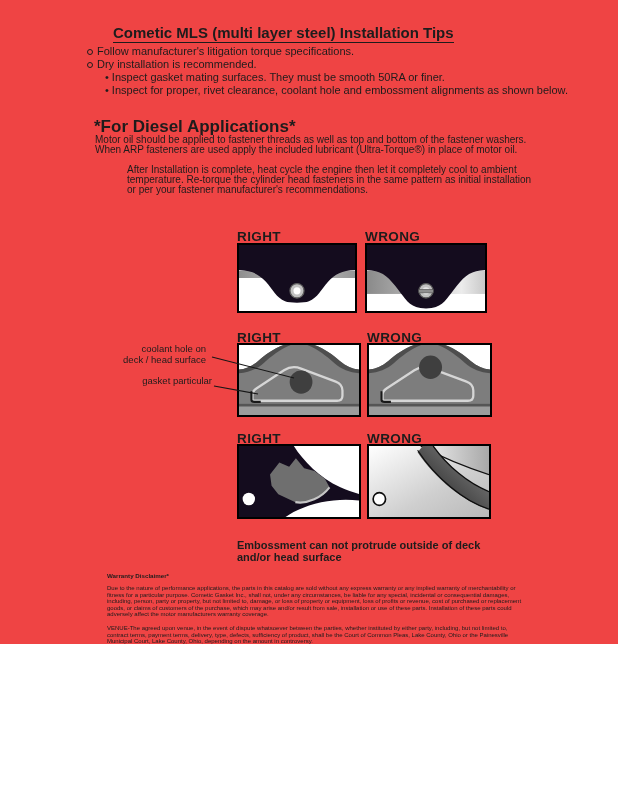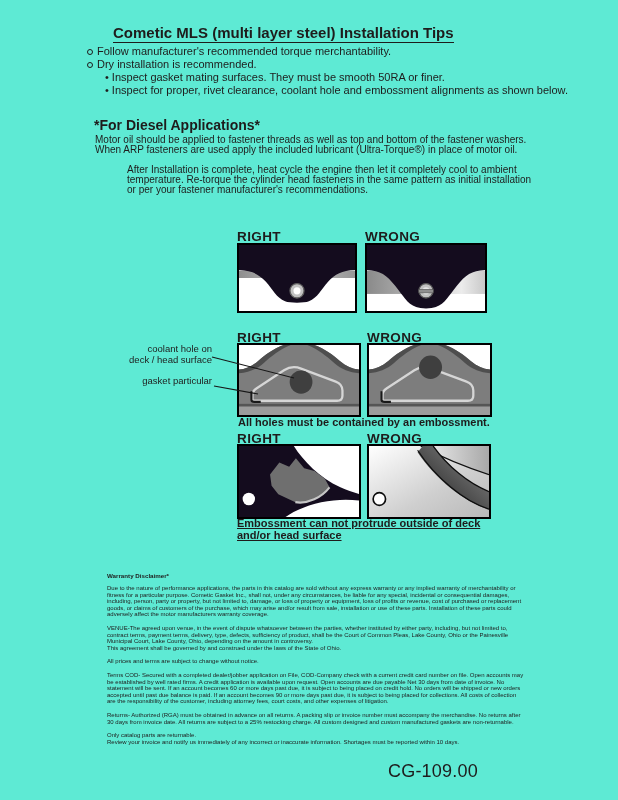--- a/index.html
+++ b/index.html
@@ -1,74 +1,74 @@
 <!DOCTYPE html>
 <html><head>
 <meta charset="utf-8">
 <style>
   html,body{margin:0;padding:0;background:#fff;}
-  .page{position:relative;width:618px;height:800px;background:#5eead4;overflow:hidden;
+  .page{position:relative;width:618px;height:644px;background:#ef4444;overflow:hidden;
         font-family:"Liberation Sans","DejaVu Sans",sans-serif;color:#1e1c1c;}
   .abs{position:absolute;}
 
   .title{left:113px;top:24px;font-size:15px;font-weight:bold;
          border-bottom:1.5px solid #1e1c1c;padding-bottom:1px;white-space:nowrap;}
 
   .bullets{left:87px;top:45px;font-size:11px;line-height:13px;width:500px;}
   .b{display:flex;align-items:flex-start;}
   .ring{width:4px;height:4px;border:1px solid #1e1c1c;border-radius:50%;margin:3.5px 4px 0 0;flex:none;}
   .sub{margin-left:18px;}
   .dot{margin-right:3px;font-size:11px;flex:none;}
 
-  .diesel-h{left:94px;top:117px;font-size:14px;font-weight:bold;}
+  .diesel-h{left:94px;top:117px;font-size:17px;font-weight:bold;}
   .body{font-size:10px;line-height:10.4px;white-space:pre-line;width:490px;}
   .p1{left:95px;top:135px;}
   .p2{left:95px;top:164.5px;margin-left:32px;}
   .note{left:95px;top:205.5px;}
 
   .lbl{font-size:13.5px;font-weight:700;letter-spacing:0.4px;text-align:left;}
   .box{position:absolute;border:2px solid #000;background:#fff;line-height:0;}
   .box svg{display:block;width:100%;height:100%;}
   .cap{font-size:11px;font-weight:bold;line-height:11.5px;white-space:pre-line;}
 
   .d1r-lbl{left:237px;top:229px;width:116px;} .d1w-lbl{left:365px;top:229px;width:118px;}
   .d1r-box{left:237px;top:243px;width:116px;height:66px;}
   .d1w-box{left:365px;top:243px;width:118px;height:66px;}
   .d1-cap{left:237px;top:314px;}
 
   .d2r-lbl{left:237px;top:330px;width:120px;} .d2w-lbl{left:367px;top:330px;width:121px;}
   .d2r-box{left:237px;top:343px;width:120px;height:70px;}
   .d2w-box{left:367px;top:343px;width:121px;height:70px;}
   .d2-cap{left:238px;top:417px;}
   .callout{width:102px;text-align:right;font-size:9.5px;line-height:10.5px;white-space:pre-line;}
-  .c1{left:110px;top:344px;} .c2{left:110px;top:376px;}
+  .c1{left:104px;top:344px;} .c2{left:110px;top:376px;}
   .leader-svg{left:200px;top:350px;width:100px;height:50px;z-index:5;pointer-events:none;}
 
   .d3r-lbl{left:237px;top:431px;width:120px;} .d3w-lbl{left:367px;top:431px;width:120px;}
   .d3r-box{left:237px;top:444px;width:120px;height:71px;}
   .d3w-box{left:367px;top:444px;width:120px;height:71px;}
-  .d3-cap{left:237px;top:518px;text-decoration:underline;}
+  .d3-cap{left:237px;top:540px;}
 
   .legal{left:107px;top:573px;width:452px;font-size:6px;line-height:6.6px;text-align:justify;}
   .legal h3{font-size:6.2px;font-weight:bold;margin:0 0 5.5px 0;text-align:left;}
   .legal p{margin:0 0 7px 0;white-space:pre-line;}
 
   .code{left:388px;top:761px;font-size:18px;letter-spacing:0.2px;text-align:right;}
 </style>
 </head>
 <body>
 
 <div class="page">
 
   <div class="abs title">Cometic MLS (multi layer steel) Installation Tips</div>
 
   <div class="abs bullets">
     <div class="b">
       <span class="ring"></span>
-      <span>Follow manufacturer's recommended torque merchantability.</span>
+      <span>Follow manufacturer's litigation torque specifications.</span>
     </div>
     <div class="b">
       <span class="ring"></span>
       <span>Dry installation is recommended.</span>
     </div>
     <div class="b sub">
       <span class="dot">•</span>
       <span>Inspect gasket mating surfaces.  They must be smooth 50RA or finer.</span>
     </div>
     <div class="b sub">
@@ -160,21 +160,20 @@
       <path d="M12,43.5 L12,51.6 Q12,53.6 15,53.6 L21,53.6" fill="none" stroke="#191919" stroke-width="2"></path>
       <circle cx="59" cy="21" r="11" fill="#3f3f3f"></circle>
     </svg>
   </div>
 
   <svg class="abs leader-svg">
     <line x1="12" y1="7" x2="94" y2="28" stroke="#161616" stroke-width="1.1"></line>
     <line x1="14" y1="36" x2="58" y2="44" stroke="#161616" stroke-width="1.1"></line>
   </svg>
 
-  <div class="abs cap d2-cap">All holes must be contained by an embossment.</div>
 
   <div class="abs lbl d3r-lbl">RIGHT</div>
   <div class="abs lbl d3w-lbl">WRONG</div>
 
   <div class="box d3r-box">
     <svg viewBox="0 0 116 67" preserveAspectRatio="none">
       <rect width="116" height="67" fill="#fff"></rect>
       <path d="M0,0 H53 C62,14 78,30 98,39 C104,41.7 110,43.8 116,45.3 L116,51.5 C93,48.5 64,54 45,67 L0,67 Z" fill="#140c1e"></path>
       <path d="M30,27 L39,15.5 L48.5,19.5 L55,11.5 L63,21 L73,23.5 L83,31 L87.5,39 C80,48.5 66.5,55 54.5,53 L38,45.5 L31.5,37.5 Z" fill="#6f6f6f"></path>
       <path d="M87.5,39 C80,48.5 66.5,55 54.5,53" fill="none" stroke="#c6c6c6" stroke-width="2"></path>

